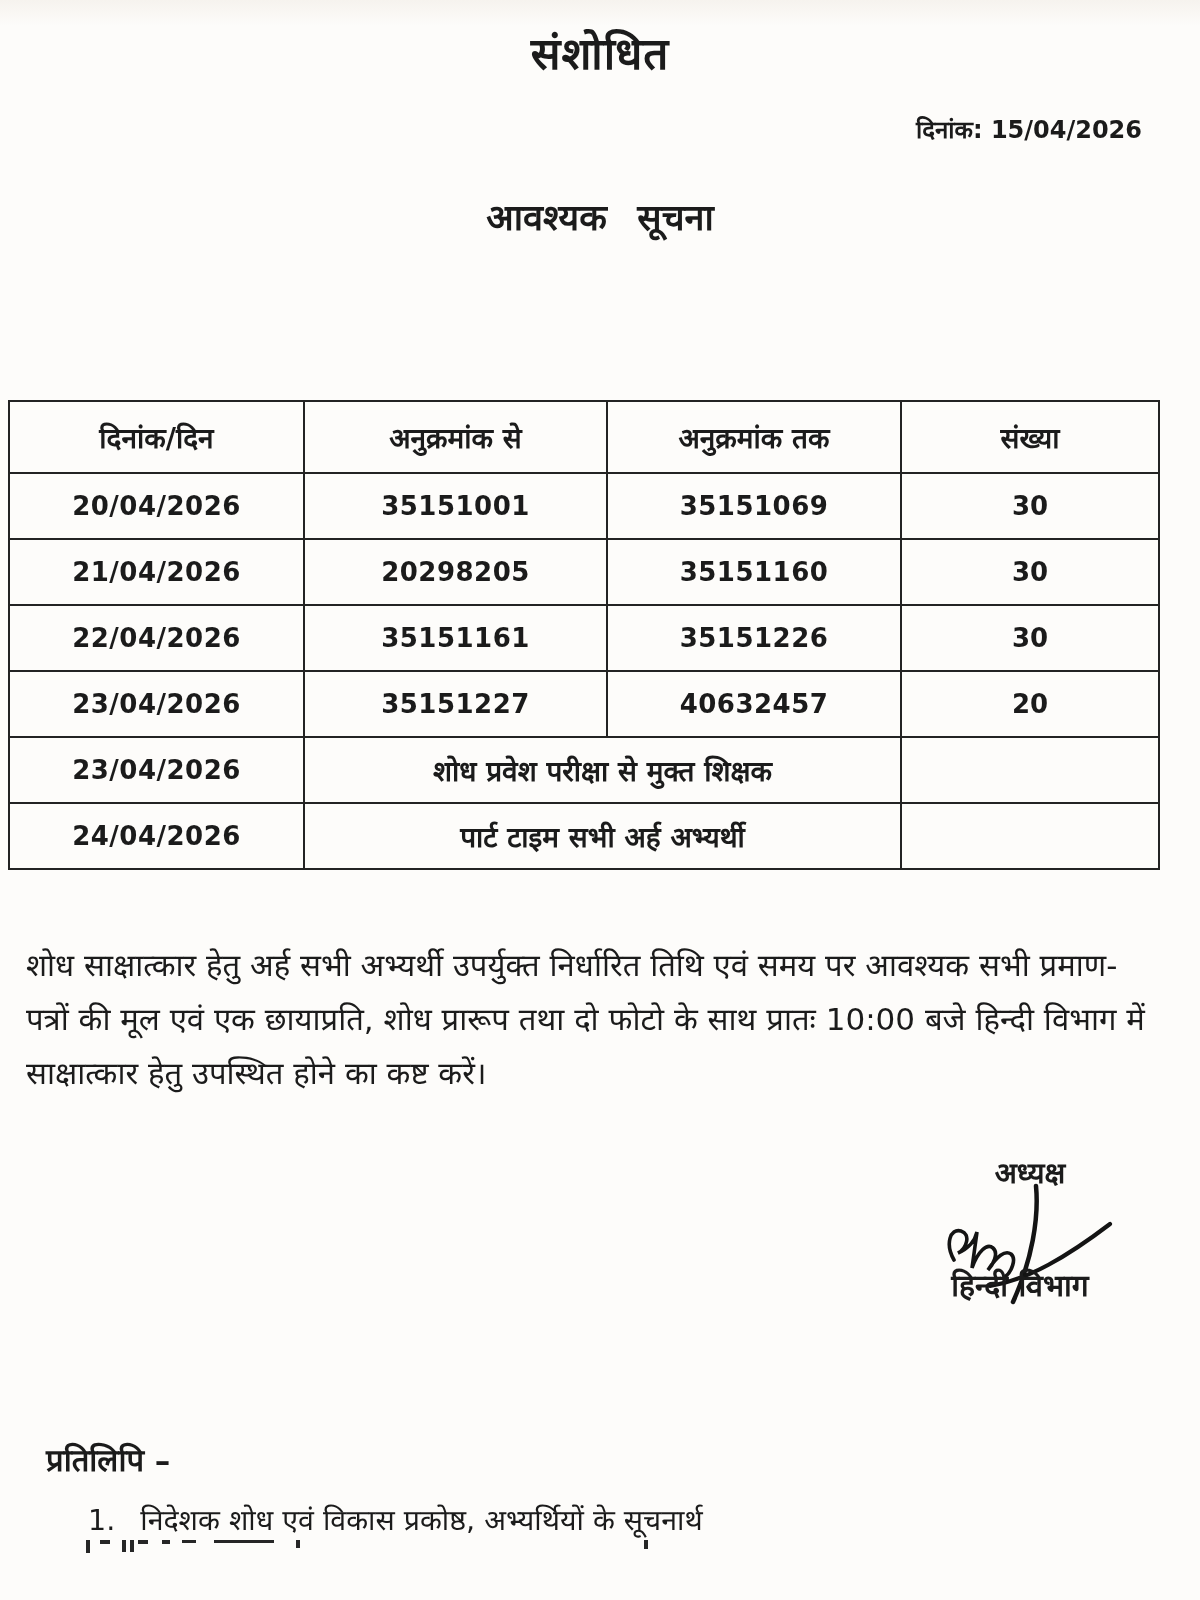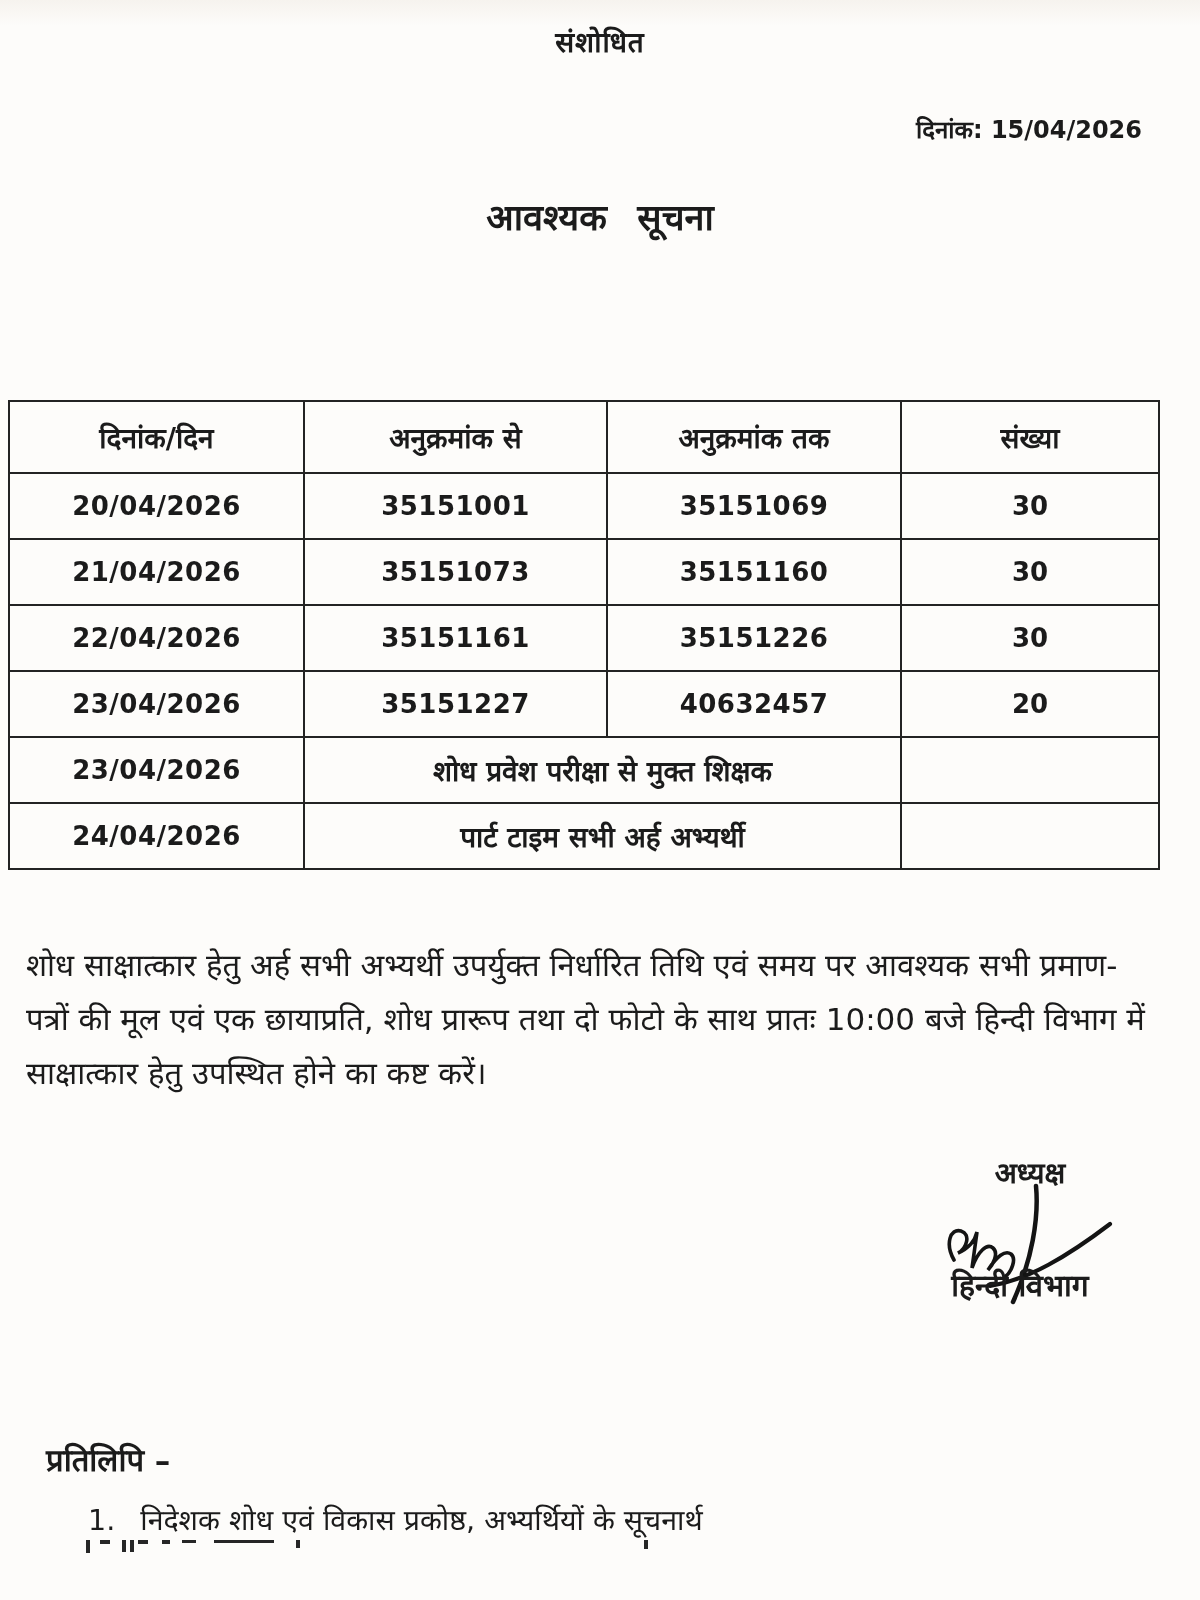--- a/index.html
+++ b/index.html
@@ -9,21 +9,21 @@
     margin:0 auto;
     background:linear-gradient(180deg,#f6f3ee 0px,#fdfcfa 26px,#fdfcfa 100%);
     color:#1b1b1b;
     font-family:"DejaVu Sans","Liberation Sans",sans-serif;
     overflow:hidden;
   }
   .abs{position:absolute;}
   .doc-title{
     left:0;right:0;top:22px;
     text-align:center;
-    font-size:28px;font-weight:bold;
+    font-size:44px;font-weight:bold;
     letter-spacing:1px;
   }
   .date-line{
     right:58px;top:112px;
     font-size:24px;font-weight:600;
   }
   .date-line .num{font-weight:bold;}
   .notice-heading{
     left:0;right:0;top:192px;
     text-align:center;
@@ -115,21 +115,21 @@
       <th>संख्या</th>
     </tr>
     <tr>
       <td class="cell-date">20/04/2026</td>
       <td class="cell-num">35151001</td>
       <td class="cell-num">35151069</td>
       <td class="cell-count">30</td>
     </tr>
     <tr>
       <td class="cell-date">21/04/2026</td>
-      <td class="cell-num">35151073</td>
+      <td class="cell-num">20298205</td>
       <td class="cell-num">35151160</td>
       <td class="cell-count">30</td>
     </tr>
     <tr>
       <td class="cell-date">22/04/2026</td>
       <td class="cell-num">35151161</td>
       <td class="cell-num">35151226</td>
       <td class="cell-count">30</td>
     </tr>
     <tr>

